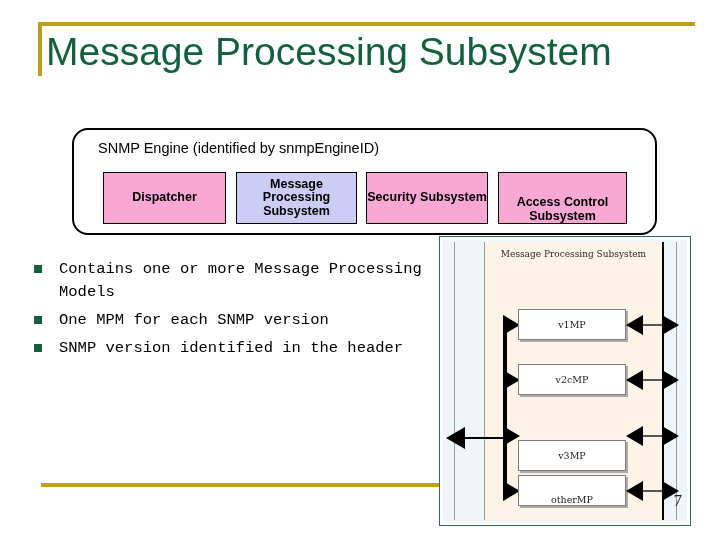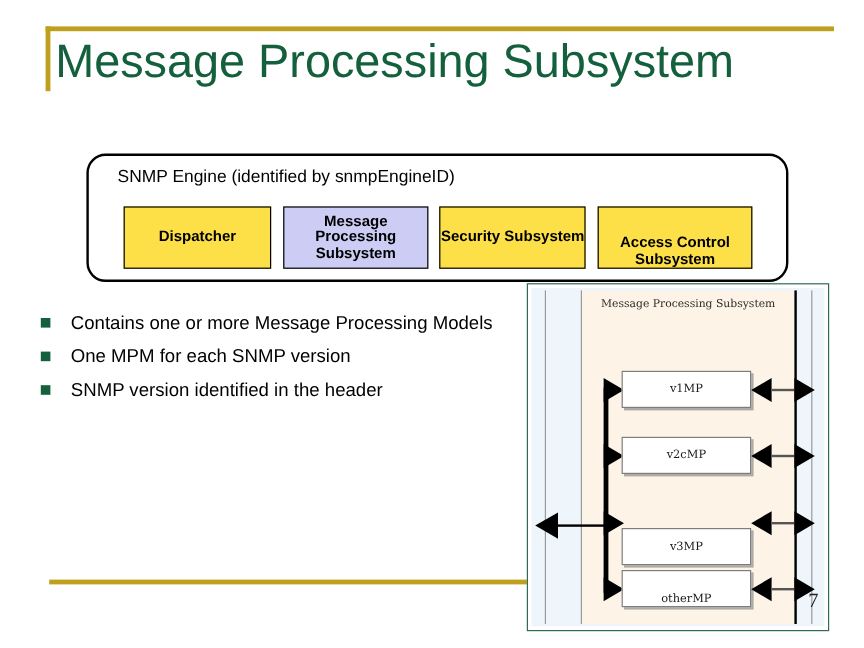--- a/index.html
+++ b/index.html
@@ -41,48 +41,48 @@
     box-sizing:border-box;
   }
   .engine-title{
     position:absolute;left:24px;top:10px;
     font-size:14.5px;font-weight:normal;color:#000;
     white-space:nowrap;
   }
   .sub-box{
     position:absolute;top:42px;height:52px;
     border:1.5px solid #000;
-    background:#fde047;
+    background:#f9a8d4;
     box-sizing:border-box;
     display:flex;align-items:center;justify-content:center;
     text-align:center;
     font-size:12.5px;font-weight:bold;color:#000;
     line-height:13.5px;
   }
   .sub-box.hl{background:#ccccf5;}
   .sb-dispatcher{left:29px;width:123px;}
   .sb-mps{left:162px;width:121px;}
-  .sb-sec{left:292px;width:122px;justify-content:flex-end;}
+  .sb-sec{left:292px;width:122px;}
   .sb-acc{left:424px;width:129px;align-items:flex-end;}
 
   
   .bullets{
     position:absolute;left:28px;top:258px;width:410px;
   }
   .bullet-row{
     display:flex;align-items:flex-start;
     margin-bottom:5px;
   }
   .bullet-mark{
     width:8px;height:8px;background:#14603c;
     margin-top:7px;margin-right:17px;flex:0 0 8px;
   }
   .bullet-text{
     font-size:15.5px;color:#000;line-height:23px;
-    font-family:Liberation Sans, sans-serif;
+    font-family:Liberation Mono, monospace;
   }
 
   
   .gold-bottom{
     position:absolute;left:35px;top:483px;width:400px;height:4px;
     background:#bfa01e;
   }
 
   
   .panel{

